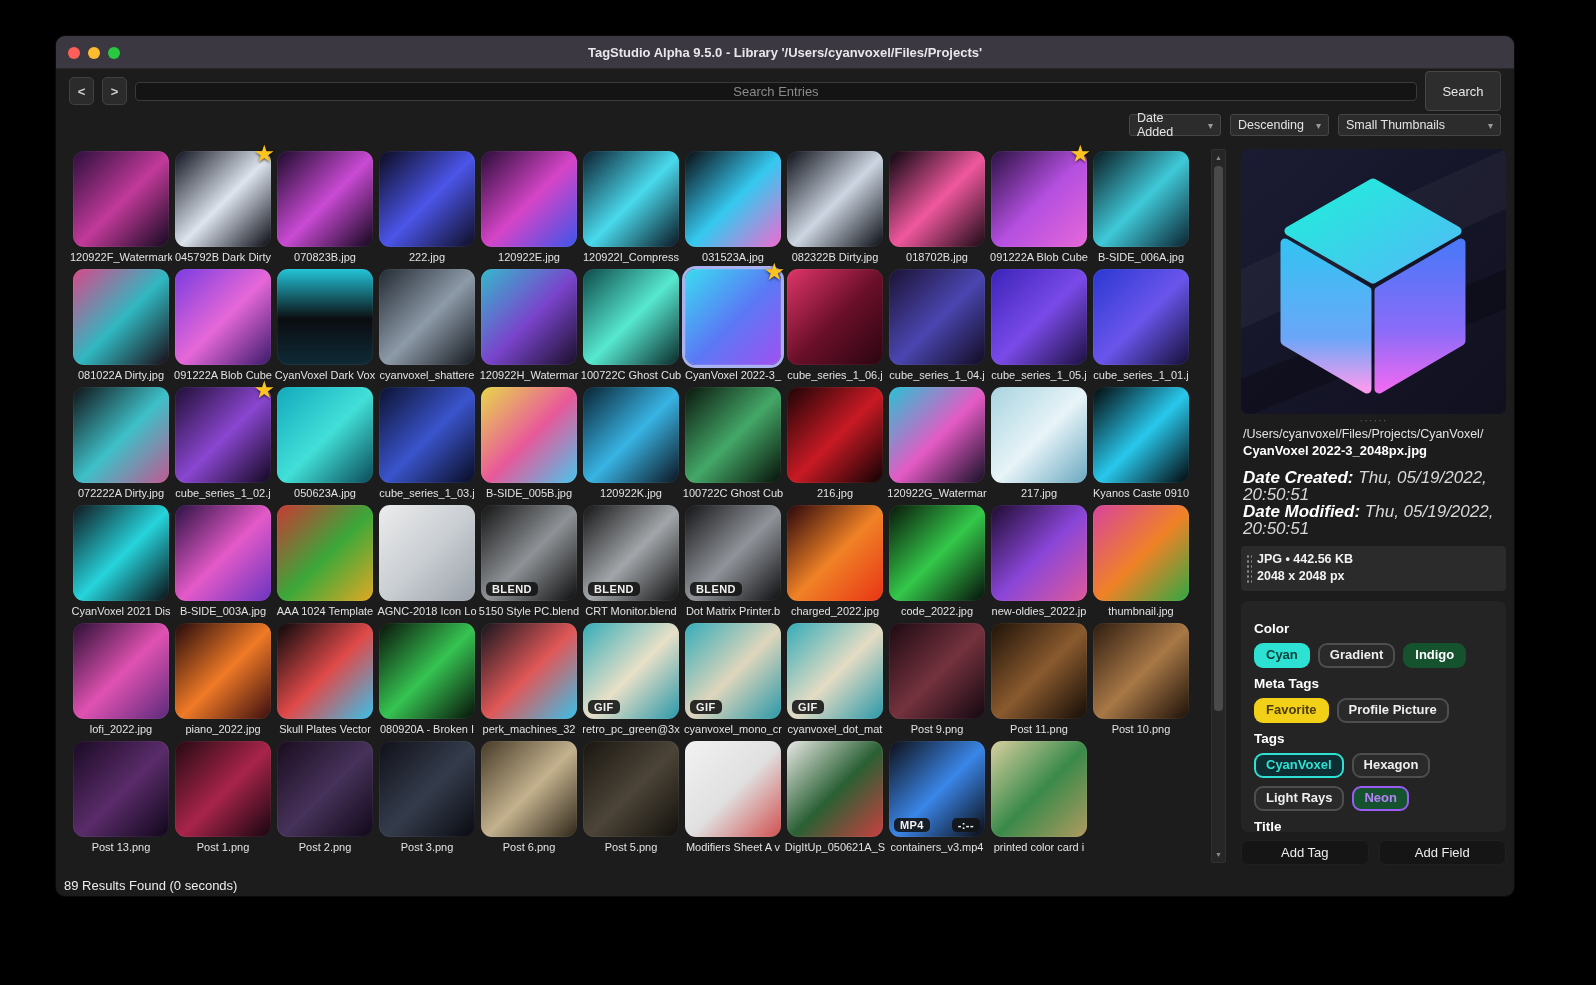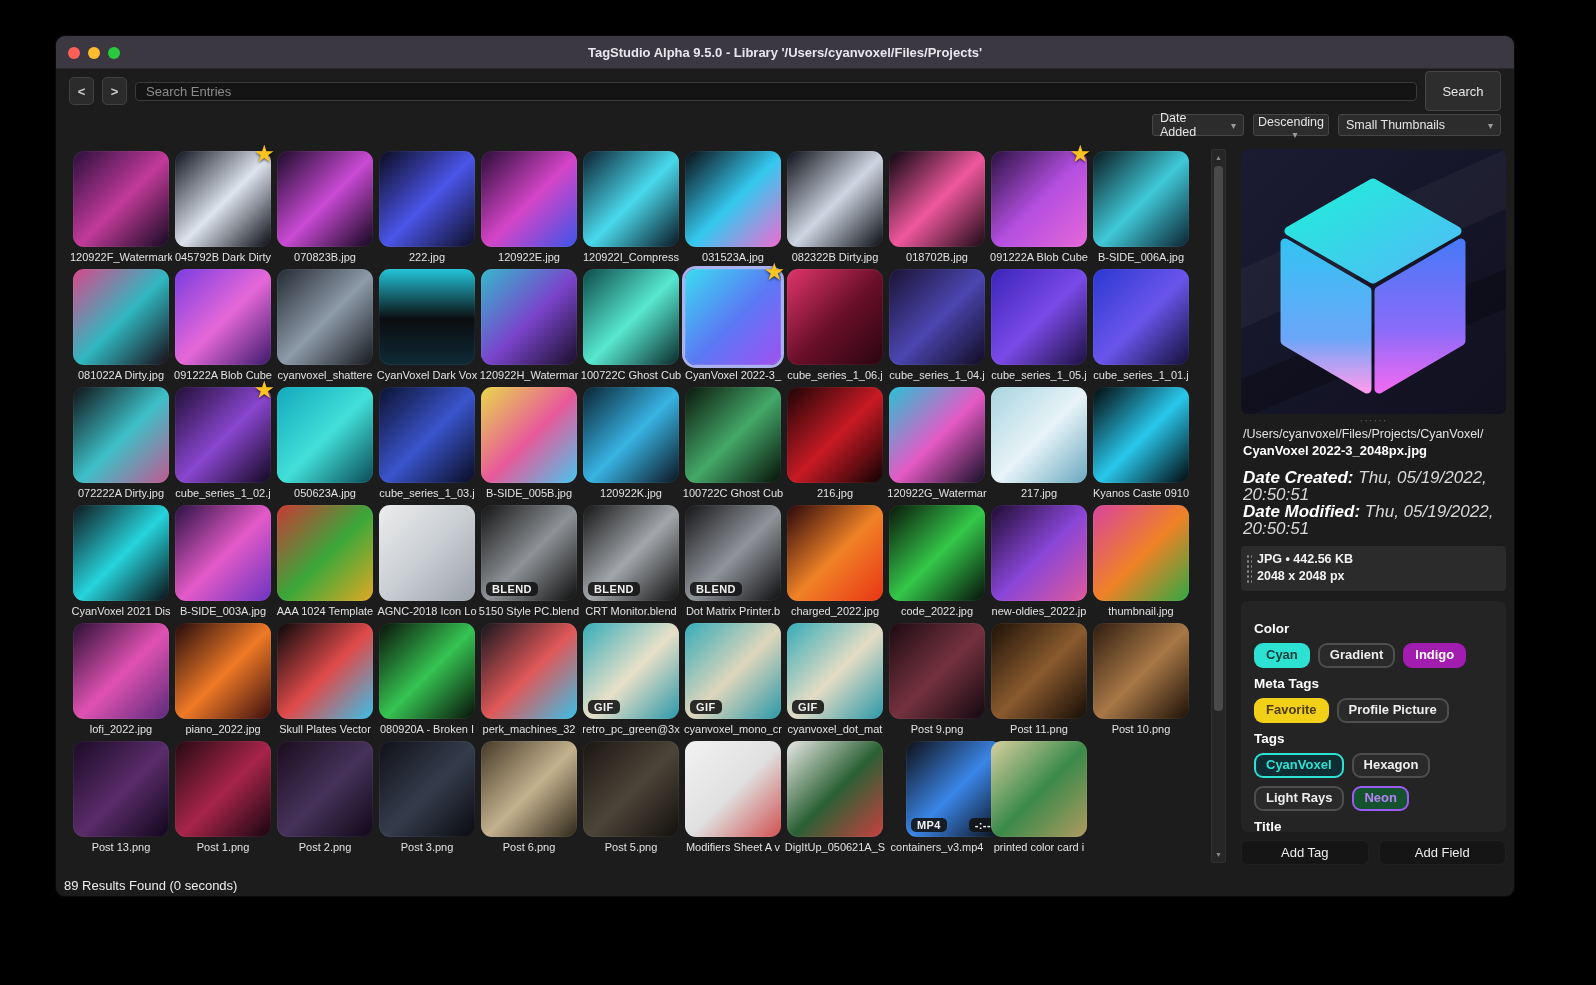--- a/index.html
+++ b/index.html
@@ -9,29 +9,29 @@
   
   .titlebar { position:absolute; top:0; left:0; right:0; height:33px; background:#3c3841; border-bottom:1px solid #2a272e; display:flex; align-items:center; justify-content:center; }
   .traffic { position:absolute; left:12px; top:0; height:33px; display:flex; align-items:center; gap:8px; }
   .tl { width:12px; height:12px; border-radius:50%; display:inline-block; }
   .tl.red{ background:#ff5f57; } .tl.yellow{ background:#febc2e; } .tl.green{ background:#28c840; }
   .title { font-size:13px; font-weight:bold; color:#e9e7ec; }
 
   
   .toolbar { position:absolute; top:41px; left:13px; right:13px; height:28px; display:flex; gap:8px; align-items:center; }
   .navbtn { width:25px; height:28px; background:#2b2b2b; border:1px solid #414141; border-radius:5px; color:#cfcfcf; font-size:13px; font-weight:bold; font-family:"Liberation Sans",sans-serif; cursor:pointer; }
-  .search-input { flex:1; height:19px; background:#141414; border:1px solid #3a3a3a; border-radius:4px; color:#f0abfc; font-size:13px; padding:0 10px; font-family:"Liberation Sans",sans-serif; }
+  .search-input { flex:1; height:19px; background:#141414; border:1px solid #3a3a3a; border-radius:4px; color:#f0abfc; font-size:13px; padding:0 10px; font-family:"Liberation Sans",sans-serif;text-align:center; }
   .search-input::placeholder { color:#8b8b8b; }
   .search-btn { width:76px; height:40px; background:#2d2d2d; border:1px solid #474747; border-radius:4px; color:#e6e6e6; font-size:13px; font-family:"Liberation Sans",sans-serif; cursor:pointer; }
 
   
   .sortrow { position:absolute; top:78px; right:13px; height:22px; display:flex; gap:9px; }
   .dropdown { height:22px; background:#2c2c2c; border:1px solid #464646; border-radius:3px; color:#e4e4e4; font-size:12.5px; display:flex; align-items:center; justify-content:space-between; padding:0 7px; cursor:pointer; }
   .dropdown .chev { color:#9a9a9a; font-size:10px; margin-left:8px; }
-  #dd-sort{ width:92px; } #dd-dir{ width:76px;flex-direction:column; } #dd-size{ width:163px; }
+  #dd-sort{ width:92px; } #dd-dir{ width:99px; } #dd-size{ width:163px; }
 
   
   .grid { position:absolute; left:17px; top:115px; width:1130px; display:grid; grid-template-columns:repeat(11, 96px); column-gap:6px; row-gap:0; }
   .cell { width:96px; height:118px; }
   .thumb { position:relative; width:96px; height:96px; border-radius:11px; box-shadow:inset 0 0 0 1px rgba(255,255,255,0.05); }
   .thumb.selected { box-shadow:0 0 0 3px #a9b2ee, inset 0 0 0 1px rgba(255,255,255,0.1); }
   .star { position:absolute; top:-9px; right:-4px; font-size:24px; color:#fdc41f; text-shadow:0 1px 3px rgba(0,0,0,0.7); line-height:1; }
   .badge { position:absolute; bottom:5px; left:5px; background:rgba(18,18,18,0.88); border-radius:5px; padding:1px 6px; font-size:11px; font-weight:bold; color:#f2f2f2; letter-spacing:0.4px; }
   .badge-right { left:auto; right:5px; }
   .tlabel { width:102px; margin-left:-3px; margin-top:4px; font-size:11px; color:#e2e2e2; text-align:center; white-space:nowrap; overflow:hidden; }
@@ -151,28 +151,28 @@
       </div>
       <div class="cell">
         <div class="thumb" style="background: linear-gradient(135deg, rgb(216, 72, 138) 0%, rgb(48, 184, 192) 52%, rgb(26, 12, 24) 100%);"></div>
         <div class="tlabel">081022A Dirty.jpg</div>
       </div>
       <div class="cell">
         <div class="thumb" style="background: linear-gradient(135deg, rgb(122, 60, 224) 0%, rgb(230, 104, 216) 52%, rgb(58, 26, 106) 100%);"></div>
         <div class="tlabel">091222A Blob Cube</div>
       </div>
       <div class="cell">
+        <div class="thumb" style="background: linear-gradient(rgb(34, 196, 216) 0%, rgb(11, 13, 16) 52%, rgb(14, 42, 54) 100%);"></div>
+        <div class="tlabel">CyanVoxel Dark Vox</div>
+      </div>
+      <div class="cell">
         <div class="thumb" style="background: linear-gradient(135deg, rgb(35, 42, 51) 0%, rgb(141, 154, 168) 52%, rgb(22, 26, 32) 100%);"></div>
         <div class="tlabel">cyanvoxel_shattere</div>
       </div>
       <div class="cell">
-        <div class="thumb" style="background: linear-gradient(rgb(34, 196, 216) 0%, rgb(11, 13, 16) 52%, rgb(14, 42, 54) 100%);"></div>
-        <div class="tlabel">CyanVoxel Dark Vox</div>
-      </div>
-      <div class="cell">
         <div class="thumb" style="background: linear-gradient(135deg, rgb(53, 184, 204) 0%, rgb(122, 68, 204) 52%, rgb(26, 15, 42) 100%);"></div>
         <div class="tlabel">120922H_Watermar</div>
       </div>
       <div class="cell">
         <div class="thumb" style="background: linear-gradient(135deg, rgb(13, 74, 74) 0%, rgb(87, 232, 208) 52%, rgb(10, 42, 42) 100%);"></div>
         <div class="tlabel">100722C Ghost Cub</div>
       </div>
       <div class="cell">
         <div class="thumb selected" style="background: linear-gradient(135deg, rgb(58, 220, 240) 0%, rgb(90, 122, 245) 52%, rgb(160, 80, 240) 100%);">
           <span class="star">★</span>
@@ -367,21 +367,21 @@
       </div>
       <div class="cell">
         <div class="thumb" style="background: linear-gradient(135deg, rgb(242, 242, 242) 0%, rgb(224, 224, 224) 52%, rgb(208, 80, 80) 100%);"></div>
         <div class="tlabel">Modifiers Sheet A v</div>
       </div>
       <div class="cell">
         <div class="thumb" style="background: linear-gradient(135deg, rgb(232, 232, 228) 0%, rgb(42, 96, 52) 52%, rgb(200, 64, 64) 100%);"></div>
         <div class="tlabel">DigItUp_050621A_S</div>
       </div>
       <div class="cell">
-        <div class="thumb" style="background: linear-gradient(135deg, rgb(14, 14, 20) 0%, rgb(58, 134, 232) 52%, rgb(10, 10, 16) 100%); margin-left: 17px;">
+        <div class="thumb" style="background: linear-gradient(135deg, rgb(14, 14, 20) 0%, rgb(58, 134, 232) 52%, rgb(10, 10, 16) 100%);">
           <span class="badge">MP4</span>
           <span class="badge badge-right">-:--</span>
         </div>
         <div class="tlabel">containers_v3.mp4</div>
       </div>
       <div class="cell">
         <div class="thumb" style="background: linear-gradient(135deg, rgb(216, 207, 160) 0%, rgb(58, 138, 74) 52%, rgb(176, 154, 96) 100%);"></div>
         <div class="tlabel">printed color card i</div>
       </div>
     </div>
@@ -436,21 +436,21 @@
       <span class="grip"></span>
       <div>JPG • 442.56 KB</div>
       <div>2048 x 2048 px</div>
     </div>
     <div class="fields">
       <div id="tag-groups">
           <div class="fheading">Color</div>
           <div class="chips">
             <span class="chip" style="background: rgb(46, 226, 211); color: rgb(8, 60, 56);">Cyan</span>
             <span class="chip" style="background: rgb(42, 42, 42); color: rgb(238, 238, 238); border-color: rgb(78, 78, 78);">Gradient</span>
-            <span class="chip" style="background: #a21caf; color: rgb(255, 255, 255);">Indigo</span>
+            <span class="chip" style="background: #14532d; color: rgb(255, 255, 255);">Indigo</span>
           </div>
           <div class="fheading">Meta Tags</div>
           <div class="chips">
             <span class="chip" style="background: rgb(243, 208, 24); color: rgb(74, 60, 4);">Favorite</span>
             <span class="chip" style="background: rgb(42, 42, 42); color: rgb(238, 238, 238); border-color: rgb(78, 78, 78);">Profile Picture</span>
           </div>
           <div class="fheading">Tags</div>
           <div class="chips">
             <span class="chip" style="background: rgb(15, 46, 51); color: rgb(46, 226, 211); border-color: rgb(46, 226, 211);">CyanVoxel</span>
             <span class="chip" style="background: rgb(42, 42, 42); color: rgb(238, 238, 238); border-color: rgb(78, 78, 78);">Hexagon</span>

